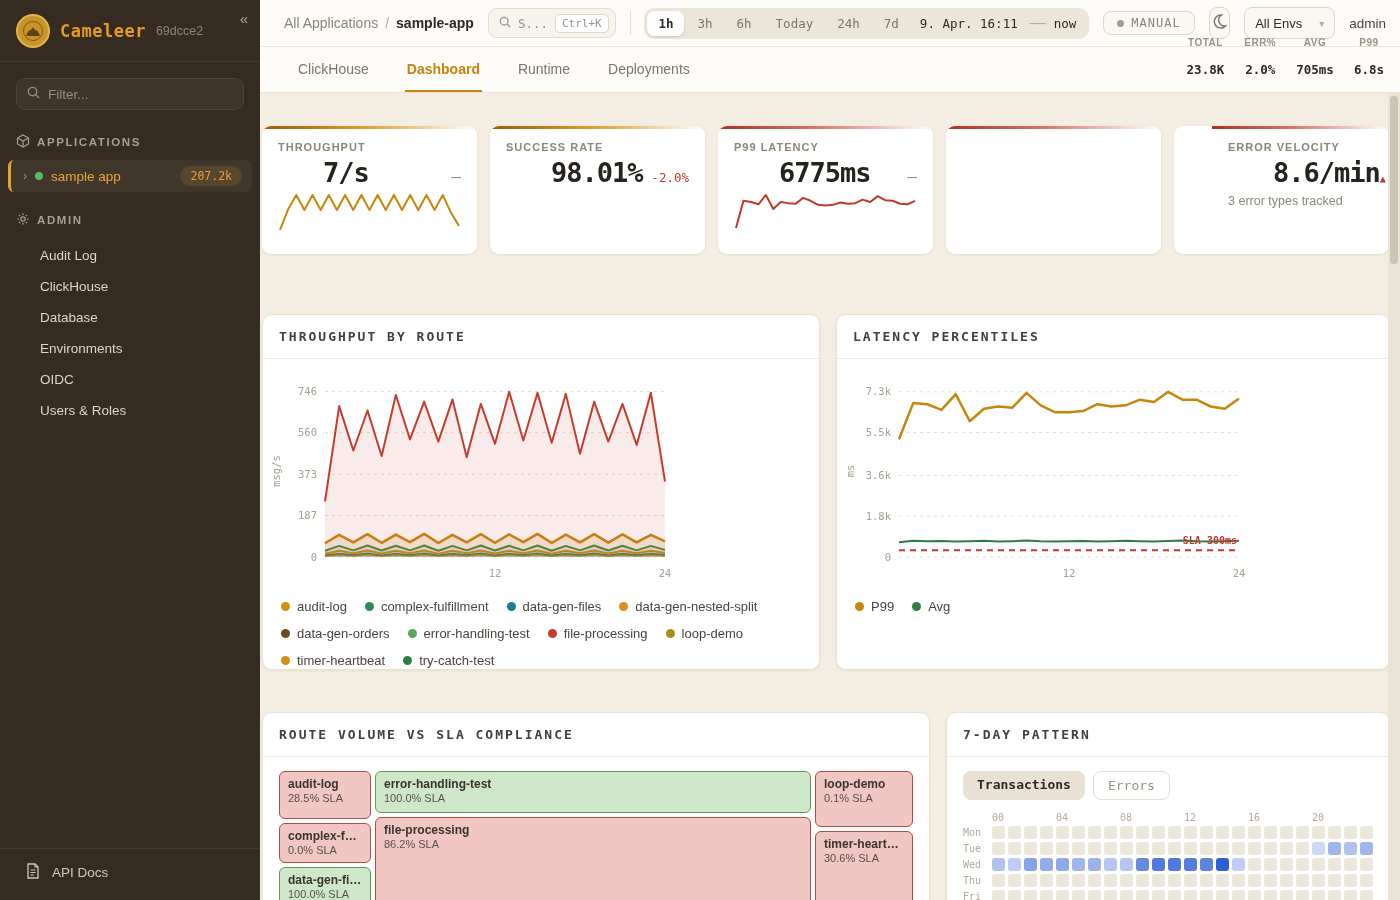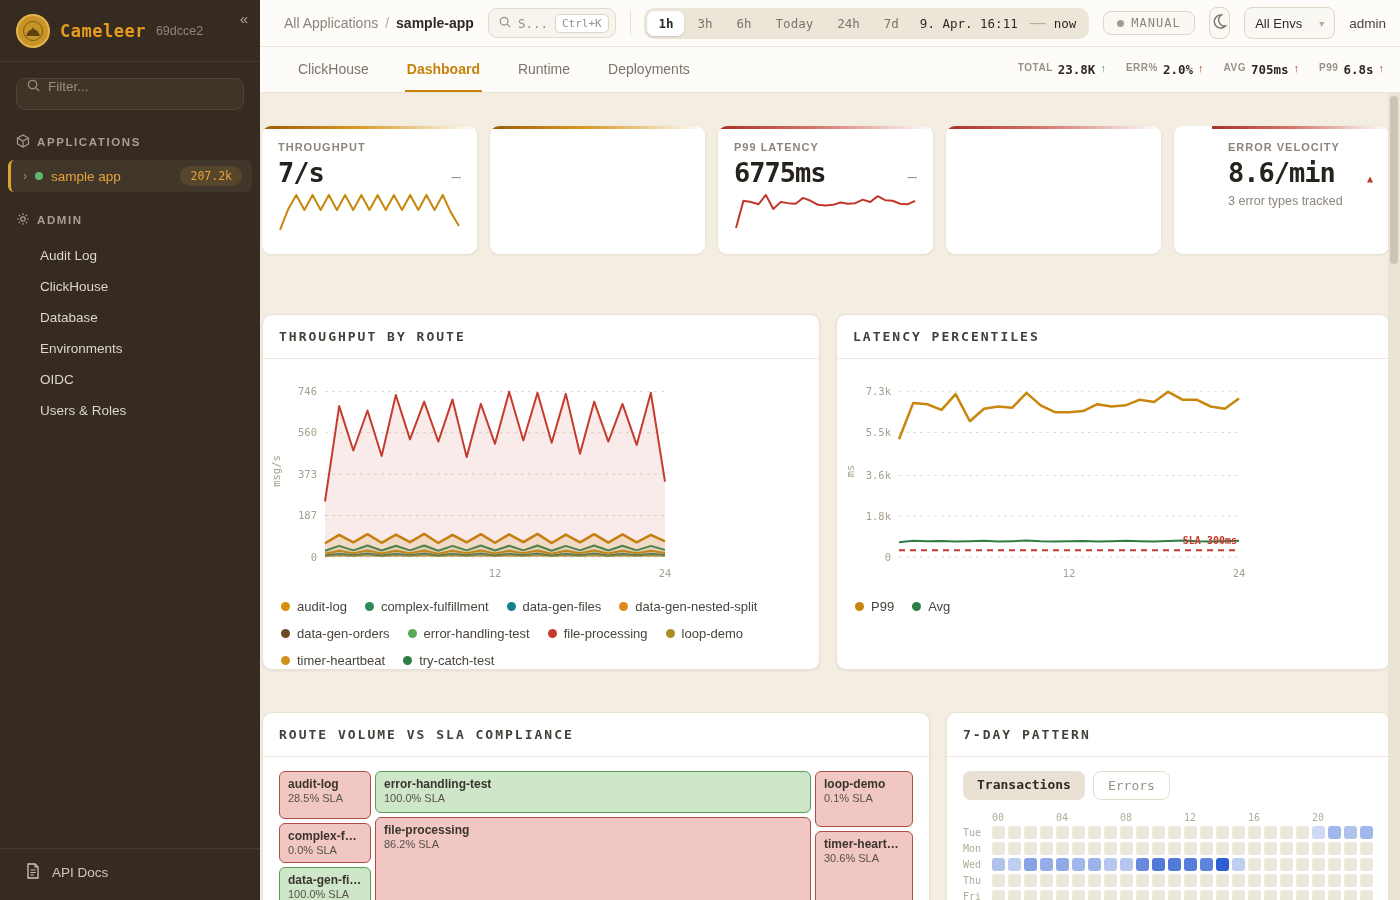--- a/index.html
+++ b/index.html
@@ -5,21 +5,21 @@
   * { margin:0; padding:0; box-sizing:border-box; }
   html,body { width:1400px; height:900px; overflow:hidden; font-family:"Liberation Sans",sans-serif; background:#f3ede2; }
 
   
   .sidebar { position:absolute; left:0; top:0; width:260px; height:900px; background:#352b21; color:#d8d1c5; display:flex; flex-direction:column; }
   .sb-header { display:flex; align-items:center; gap:10px; padding:14px 16px; border-bottom:1px solid #443a2d; position:relative; height:62px; }
   .sb-logo { width:34px; height:34px; border-radius:50%; background:#c99427; border:2px solid #e3b44b; display:flex; align-items:center; justify-content:center; flex:0 0 auto; }
   .sb-title { font-family:"DejaVu Sans Mono",monospace; font-weight:bold; font-size:17px; color:#e89c1e; letter-spacing:0.5px; }
   .sb-version { font-size:12.5px; color:#8f8679; }
   .sb-collapse { position:absolute; right:12px; top:10px; color:#b3aa9a; font-size:15px; cursor:pointer; }
-  .sb-filter { margin:16px 16px 4px; background:#3e3427; border:1px solid #4e4334; border-radius:9px; height:32px; display:flex; gap:8px; padding:0 10px; color:#968d7f; font-size:13.5px; }
+  .sb-filter { margin:16px 16px 4px; background:#3e3427; border:1px solid #4e4334; border-radius:9px; height:32px; display:flex; align-items:center; gap:8px; padding:0 10px; color:#968d7f; font-size:13.5px; }
   .sb-section { display:flex; align-items:center; gap:7px; margin:20px 16px 6px; color:#a89f92; font-size:11.5px; font-weight:bold; letter-spacing:1.6px; }
   .sb-app { margin:4px 8px 0; background:#41362a; border-left:3px solid #e0a32e; border-radius:6px; height:32px; display:flex; align-items:center; gap:8px; padding:0 10px 0 12px; cursor:pointer; }
   .sb-app-chevron { color:#9a9184; font-size:12px; }
   .sb-app-dot { width:8px; height:8px; border-radius:50%; background:#5cb86a; }
   .sb-app-name { color:#e8a33d; font-size:13.5px; flex:1; }
   .sb-badge { font-family:"DejaVu Sans Mono",monospace; background:#55462c; color:#e8a33d; font-size:11.5px; border-radius:999px; padding:3px 10px; }
   .sb-admin-items { margin-top:6px; }
   .sb-item { padding:8px 16px 8px 40px; font-size:13.5px; color:#ddd6cb; cursor:pointer; }
   .sb-spacer { flex:1; }
   .sb-footer { border-top:1px solid #443a2d; padding:14px 16px 18px 26px; display:flex; align-items:center; gap:12px; font-size:13.5px; color:#cfc8bb; cursor:pointer; }
@@ -46,41 +46,41 @@
   .env-select { display:flex; align-items:center; justify-content:space-between; border:1px solid #ddd6c6; background:#faf8f3; border-radius:8px; height:32px; width:128px; padding:0 10px; font-size:13px; color:#2e2922; cursor:pointer; }
   .env-caret { color:#b3aa9a; font-size:10px; }
   .user-label { font-size:13.5px; color:#4a443a; white-space:nowrap; }
 
   
   .tabsrow { position:absolute; left:260px; top:47px; width:1140px; height:46px; background:#fdfcf9; border-bottom:1px solid #ebe3d4; display:flex; align-items:stretch; padding:0 16px 0 36px; }
   .tabs { display:flex; gap:34px; }
   .tab { display:flex; align-items:center; font-size:14px; color:#7c756a; cursor:pointer; border-bottom:2px solid transparent; padding:0 2px; }
   .tab.active { color:#c8820d; font-weight:bold; border-bottom-color:#c8820d; }
   .tabstats { margin-left:auto; display:flex; align-items:center; gap:20px; }
-  .stat { display:flex; align-items:flex-start; gap:5px; }
+  .stat { display:flex; align-items:center; gap:14px;flex-direction:column; }
   .stat-label { font-size:10px; color:#9a9184; letter-spacing:0.5px; font-weight:bold; }
   .stat-value { font-family:"DejaVu Sans Mono",monospace; font-size:12.5px; font-weight:bold; color:#2e2922; }
   .stat-arrow { font-size:11px; font-weight:bold; }
 
   
   .main { position:absolute; left:260px; top:93px; width:1140px; height:807px; background:#f3ede2; overflow:hidden; }
   .autorefresh { position:absolute; top:4px; right:18px; font-family:"DejaVu Sans Mono",monospace; font-size:12.5px; color:#8b8377; display:flex; align-items:center; gap:7px;margin-top:32px; }
   .ar-dot { width:8px; height:8px; border-radius:50%; background:#6aa86e; }
   .scrollbar { position:absolute; right:0; top:0; width:12px; height:807px; background:#eae4d7; }
   .scroll-thumb { position:absolute; left:2px; top:3px; width:8px; height:168px; border-radius:4px; background:#cdc5b4; }
 
   
   .kpi { position:absolute; top:33px; width:215px; height:128px; background:#fff; border-radius:9px; box-shadow:0 1px 3px rgba(90,75,50,.10); overflow:hidden; }
   .kpi-topbar { height:3px; width:100%; }
   .kpi-topbar.accent-orange { background:linear-gradient(90deg,#9a5c07,#d99a27 45%,rgba(217,154,39,0)); }
   .kpi-topbar.accent-red { background:linear-gradient(90deg,#a93226,#d4756b 45%,rgba(212,117,107,0)); }
   .kpi-body { padding:12px 16px 0; }
   .kpi-label { font-size:11px; font-weight:bold; letter-spacing:1px; color:#8d857a; }
   .kpi-valrow { display:flex; align-items:baseline; justify-content:space-between; margin-top:4px; }
-  .kpi-value { font-family:"DejaVu Sans Mono",monospace; font-size:27px; font-weight:bold; color:#26221c; letter-spacing:-1px; }
+  .kpi-value { font-family:"DejaVu Sans Mono",monospace; font-size:27px; font-weight:bold; color:#26221c; letter-spacing:-1px;margin-left:45px; }
   .kpi-trend { font-family:"DejaVu Sans Mono",monospace; }
   .trend-dash { color:#9a9184; font-size:16px; }
   .trend-down { color:#c0392b; font-size:12.5px; }
   .trend-breach { color:#c0392b; font-size:12px; font-weight:bold; letter-spacing:1px; }
   .trend-up-tri { color:#c0392b; font-size:10px; }
   .kpi-sub { font-size:12.5px; color:#8d857a; margin-top:6px; }
   .kpi-spark { display:block; margin-top:4px; }
 
   
   .panel { position:absolute; background:#fff; border:1px solid #e9e1d2; border-radius:10px; box-shadow:0 1px 3px rgba(90,75,50,.08); overflow:hidden; }
@@ -264,20 +264,27 @@
           <span class="kpi-value">7/s</span>
           <span class="kpi-trend trend-dash">–</span>
         </div>
       <svg class="kpi-spark" width="183" height="42">
           <polyline points="2,37.758620689655174 10.136363636363637,17.275862068965516 18.272727272727273,3 26.409090909090907,17.896551724137932 34.54545454545455,3 42.68181818181818,17.896551724137932 50.81818181818181,3 58.95454545454545,17.896551724137932 67.0909090909091,3 75.22727272727273,17.896551724137932 83.36363636363636,3 91.5,17.896551724137932 99.63636363636363,3 107.77272727272728,17.896551724137932 115.9090909090909,3 124.04545454545453,17.896551724137932 132.1818181818182,3 140.3181818181818,17.896551724137932 148.45454545454547,3 156.5909090909091,17.896551724137932 164.72727272727272,3 172.86363636363637,20.379310344827584 181,34.03448275862069" fill="none" stroke="#c8860d" stroke-width="2" stroke-linejoin="round"></polyline>
         </svg>
     </div>
   </div>
   <div class="kpi" style="left:230px;">
     <div class="kpi-topbar accent-orange"></div>
+    <div class="kpi-body">
+      <div class="kpi-label">SUCCESS RATE</div>
+      <div class="kpi-valrow">
+          <span class="kpi-value">98.01%</span>
+          <span class="kpi-trend trend-down">-2.0%</span>
+        </div>
+    </div>
   </div>
   <div class="kpi" style="left:458px;">
     <div class="kpi-topbar accent-red"></div>
     <div class="kpi-body">
       <div class="kpi-label">P99 LATENCY</div>
       <div class="kpi-valrow">
           <span class="kpi-value">6775ms</span>
           <span class="kpi-trend trend-dash">–</span>
         </div>
       <svg class="kpi-spark" width="183" height="42">
@@ -468,20 +475,47 @@
           <span class="hm-hour"></span>
           <span class="hm-hour"></span>
           <span class="hm-hour"></span>
           <span class="hm-hour">20</span>
           <span class="hm-hour"></span>
           <span class="hm-hour"></span>
           <span class="hm-hour"></span>
         </div>
       <div id="hm-grid">
           <div class="hm-row">
+            <span class="hm-day">Mon</span>
+            <span class="hm-cell" style="background: rgb(236, 231, 219);"></span>
+            <span class="hm-cell" style="background: rgb(236, 231, 219);"></span>
+            <span class="hm-cell" style="background: rgb(236, 231, 219);"></span>
+            <span class="hm-cell" style="background: rgb(236, 231, 219);"></span>
+            <span class="hm-cell" style="background: rgb(236, 231, 219);"></span>
+            <span class="hm-cell" style="background: rgb(236, 231, 219);"></span>
+            <span class="hm-cell" style="background: rgb(236, 231, 219);"></span>
+            <span class="hm-cell" style="background: rgb(236, 231, 219);"></span>
+            <span class="hm-cell" style="background: rgb(236, 231, 219);"></span>
+            <span class="hm-cell" style="background: rgb(236, 231, 219);"></span>
+            <span class="hm-cell" style="background: rgb(236, 231, 219);"></span>
+            <span class="hm-cell" style="background: rgb(236, 231, 219);"></span>
+            <span class="hm-cell" style="background: rgb(236, 231, 219);"></span>
+            <span class="hm-cell" style="background: rgb(236, 231, 219);"></span>
+            <span class="hm-cell" style="background: rgb(236, 231, 219);"></span>
+            <span class="hm-cell" style="background: rgb(236, 231, 219);"></span>
+            <span class="hm-cell" style="background: rgb(236, 231, 219);"></span>
+            <span class="hm-cell" style="background: rgb(236, 231, 219);"></span>
+            <span class="hm-cell" style="background: rgb(236, 231, 219);"></span>
+            <span class="hm-cell" style="background: rgb(236, 231, 219);"></span>
+            <span class="hm-cell" style="background: rgb(236, 231, 219);"></span>
+            <span class="hm-cell" style="background: rgb(236, 231, 219);"></span>
+            <span class="hm-cell" style="background: rgb(236, 231, 219);"></span>
+            <span class="hm-cell" style="background: rgb(236, 231, 219);"></span>
+          </div>
+          <div class="hm-row">
             <span class="hm-day">Tue</span>
             <span class="hm-cell" style="background: rgb(236, 231, 219);"></span>
             <span class="hm-cell" style="background: rgb(236, 231, 219);"></span>
             <span class="hm-cell" style="background: rgb(236, 231, 219);"></span>
             <span class="hm-cell" style="background: rgb(236, 231, 219);"></span>
             <span class="hm-cell" style="background: rgb(236, 231, 219);"></span>
             <span class="hm-cell" style="background: rgb(236, 231, 219);"></span>
             <span class="hm-cell" style="background: rgb(236, 231, 219);"></span>
             <span class="hm-cell" style="background: rgb(236, 231, 219);"></span>
             <span class="hm-cell" style="background: rgb(236, 231, 219);"></span>
@@ -493,47 +527,20 @@
             <span class="hm-cell" style="background: rgb(236, 231, 219);"></span>
             <span class="hm-cell" style="background: rgb(236, 231, 219);"></span>
             <span class="hm-cell" style="background: rgb(236, 231, 219);"></span>
             <span class="hm-cell" style="background: rgb(236, 231, 219);"></span>
             <span class="hm-cell" style="background: rgb(236, 231, 219);"></span>
             <span class="hm-cell" style="background: rgb(236, 231, 219);"></span>
             <span class="hm-cell" style="background: rgb(206, 217, 243);"></span>
             <span class="hm-cell" style="background: rgb(161, 182, 233);"></span>
             <span class="hm-cell" style="background: rgb(177, 195, 237);"></span>
             <span class="hm-cell" style="background: rgb(161, 182, 233);"></span>
-          </div>
-          <div class="hm-row">
-            <span class="hm-day">Mon</span>
-            <span class="hm-cell" style="background: rgb(236, 231, 219);"></span>
-            <span class="hm-cell" style="background: rgb(236, 231, 219);"></span>
-            <span class="hm-cell" style="background: rgb(236, 231, 219);"></span>
-            <span class="hm-cell" style="background: rgb(236, 231, 219);"></span>
-            <span class="hm-cell" style="background: rgb(236, 231, 219);"></span>
-            <span class="hm-cell" style="background: rgb(236, 231, 219);"></span>
-            <span class="hm-cell" style="background: rgb(236, 231, 219);"></span>
-            <span class="hm-cell" style="background: rgb(236, 231, 219);"></span>
-            <span class="hm-cell" style="background: rgb(236, 231, 219);"></span>
-            <span class="hm-cell" style="background: rgb(236, 231, 219);"></span>
-            <span class="hm-cell" style="background: rgb(236, 231, 219);"></span>
-            <span class="hm-cell" style="background: rgb(236, 231, 219);"></span>
-            <span class="hm-cell" style="background: rgb(236, 231, 219);"></span>
-            <span class="hm-cell" style="background: rgb(236, 231, 219);"></span>
-            <span class="hm-cell" style="background: rgb(236, 231, 219);"></span>
-            <span class="hm-cell" style="background: rgb(236, 231, 219);"></span>
-            <span class="hm-cell" style="background: rgb(236, 231, 219);"></span>
-            <span class="hm-cell" style="background: rgb(236, 231, 219);"></span>
-            <span class="hm-cell" style="background: rgb(236, 231, 219);"></span>
-            <span class="hm-cell" style="background: rgb(236, 231, 219);"></span>
-            <span class="hm-cell" style="background: rgb(236, 231, 219);"></span>
-            <span class="hm-cell" style="background: rgb(236, 231, 219);"></span>
-            <span class="hm-cell" style="background: rgb(236, 231, 219);"></span>
-            <span class="hm-cell" style="background: rgb(236, 231, 219);"></span>
           </div>
           <div class="hm-row">
             <span class="hm-day">Wed</span>
             <span class="hm-cell" style="background: rgb(177, 195, 237);"></span>
             <span class="hm-cell" style="background: rgb(190, 205, 240);"></span>
             <span class="hm-cell" style="background: rgb(136, 163, 228);"></span>
             <span class="hm-cell" style="background: rgb(148, 173, 230);"></span>
             <span class="hm-cell" style="background: rgb(144, 170, 230);"></span>
             <span class="hm-cell" style="background: rgb(161, 182, 233);"></span>
             <span class="hm-cell" style="background: rgb(157, 179, 232);"></span>

